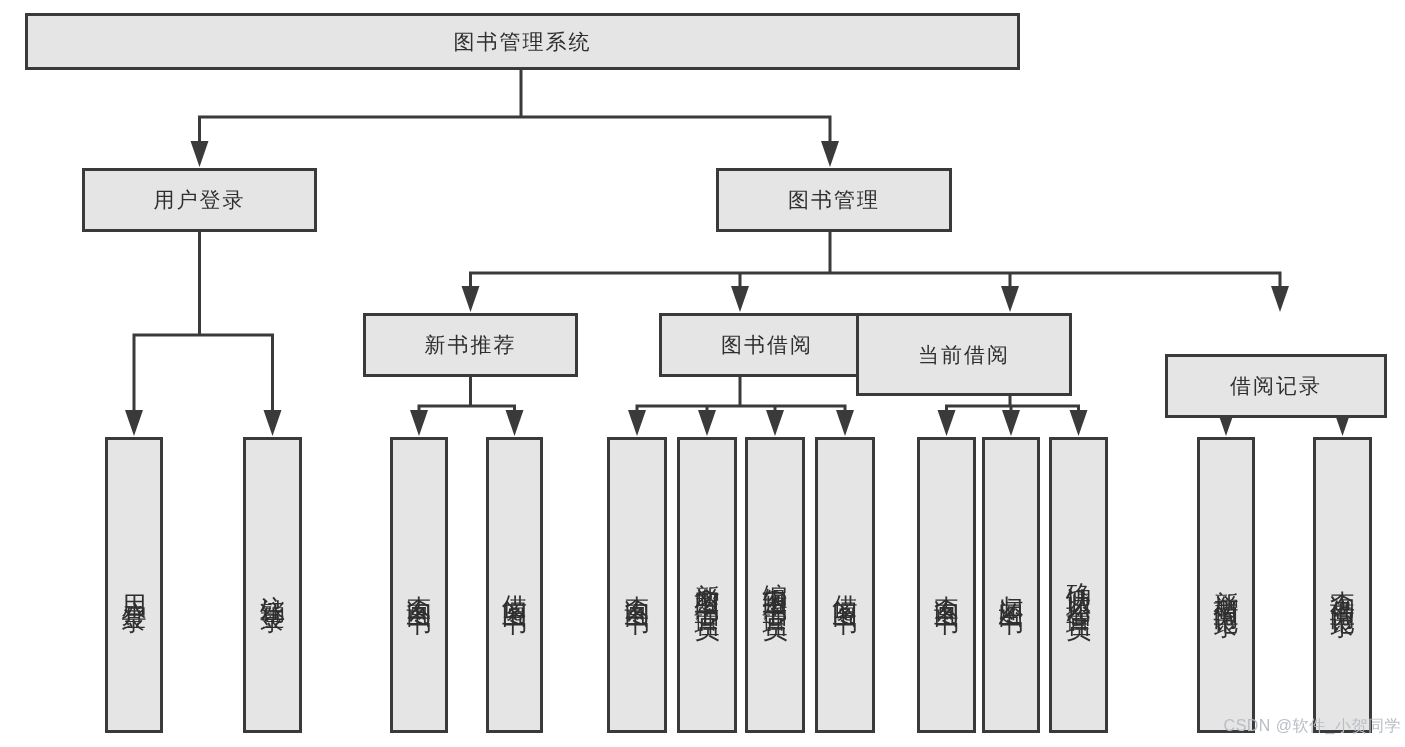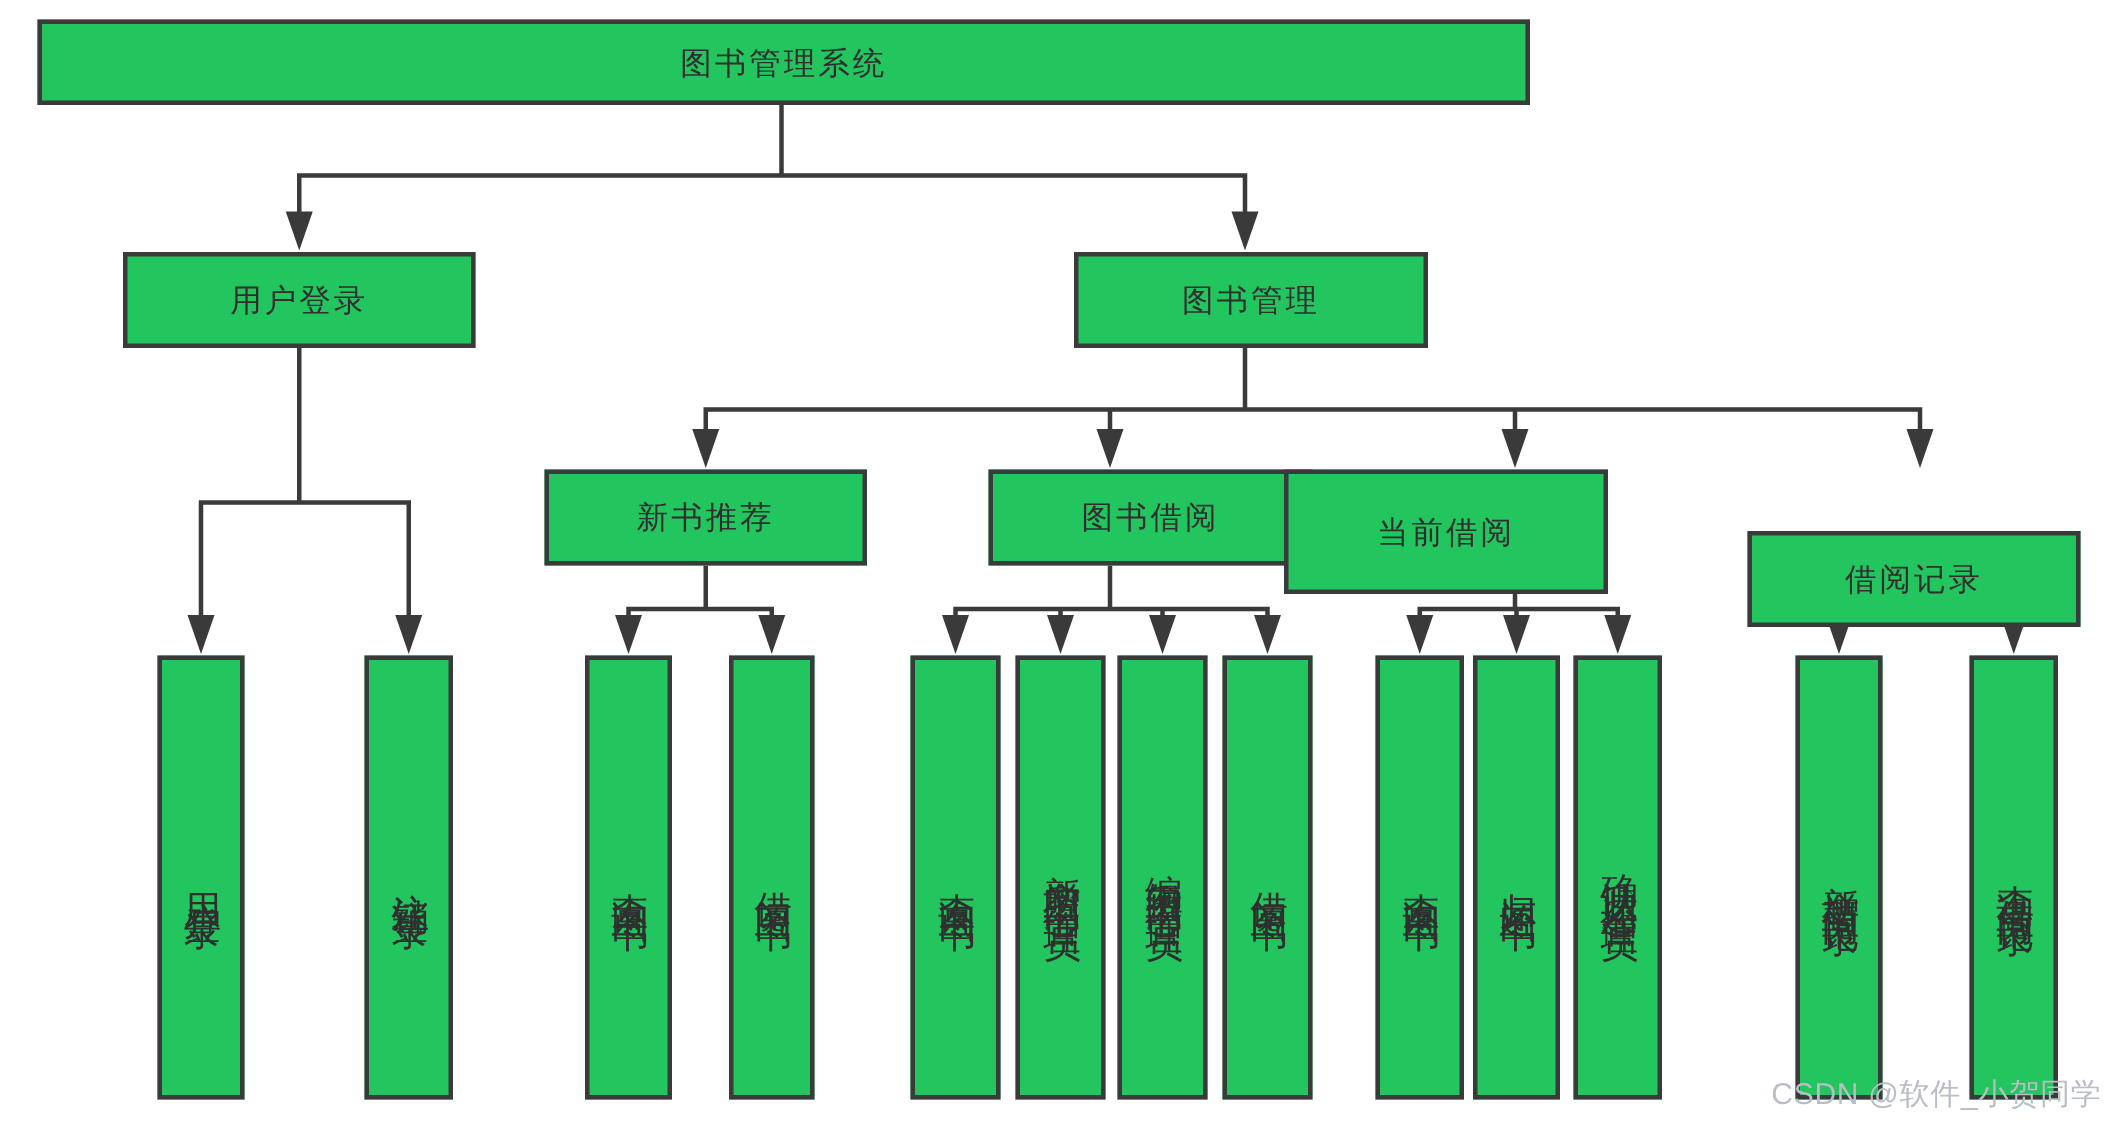--- a/index.html
+++ b/index.html
@@ -19,21 +19,21 @@
     position: absolute;
     left: 0;
     top: 0;
     width: 1405px;
     height: 747px;
   }
   .node {
     position: absolute;
     box-sizing: border-box;
     border: 3px solid #3a3a3a;
-    background: #22c55e;
+    background: #e5e5e5;
     color: #2f2f2f;
     display: flex;
     align-items: center;
     justify-content: center;
     text-align: center;
   }
   .node.h {
     font-size: 21px;
     letter-spacing: 2px;
     white-space: nowrap;
@@ -42,21 +42,21 @@
     writing-mode: vertical-rl;
     text-orientation: mixed;
     font-size: 25px;
     letter-spacing: 5px;
     line-height: 1;
   }
   .watermark {
     position: absolute;
     right: 4px;
     top: 716px;
-    font-size: 20px;
+    font-size: 16px;
     letter-spacing: 0.5px;
     color: #b9bdc6;
     font-family: "Liberation Sans", sans-serif;
     white-space: nowrap;
     z-index: 5;
   }
 </style>
 </head>
 <body>
 

